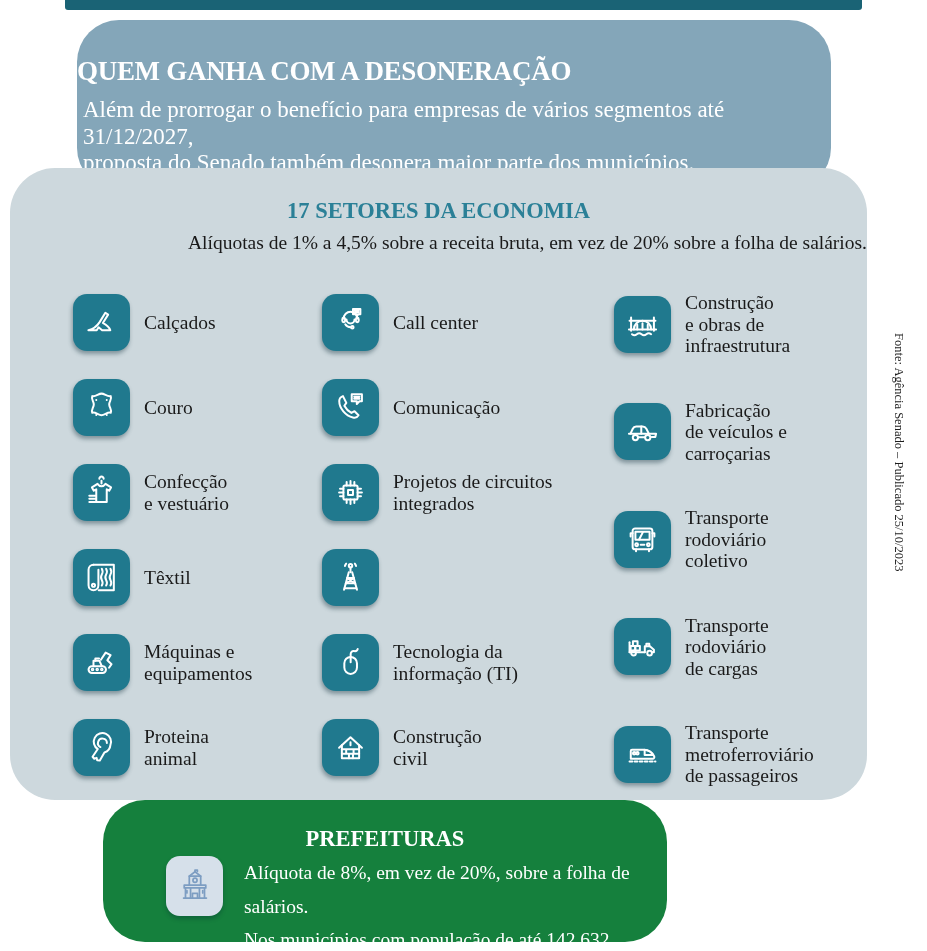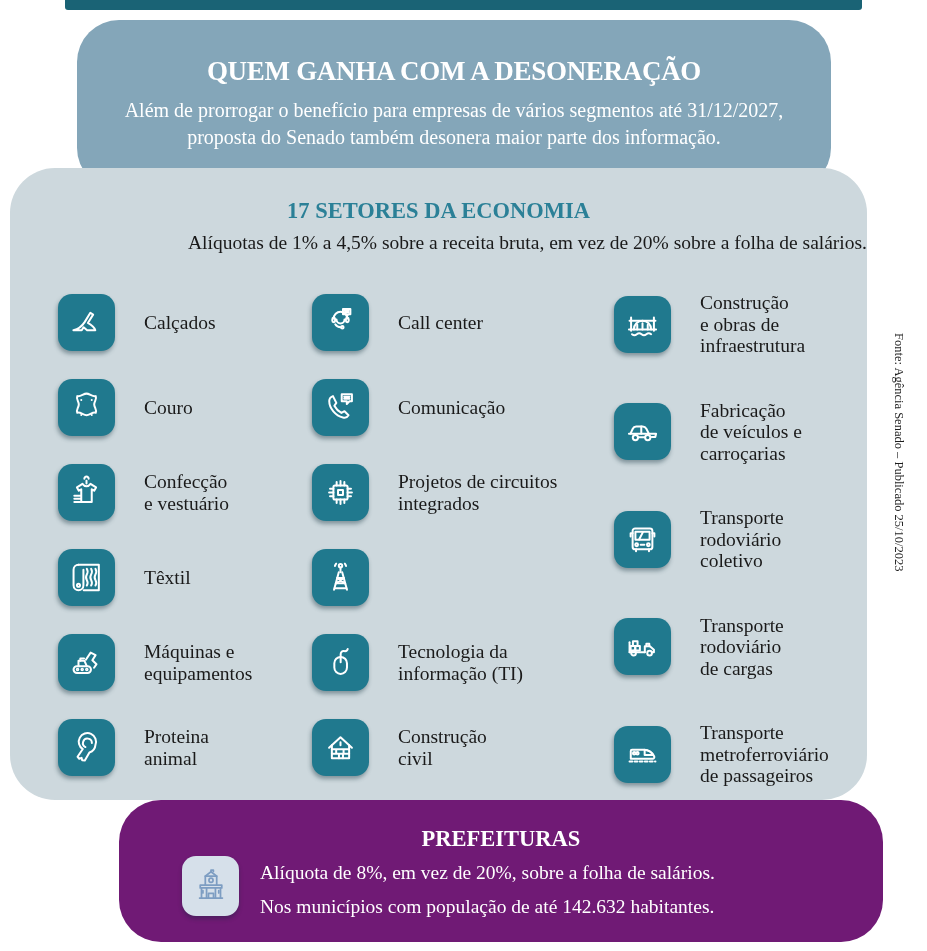--- a/index.html
+++ b/index.html
@@ -4,47 +4,47 @@
 <style>
   html,body{margin:0;padding:0;background:#fff;}
   body{width:927px;height:951px;position:relative;overflow:hidden;
        font-family:"Liberation Serif", serif;}
   .canvas{position:absolute;inset:0;}
 
   .top-bar{position:absolute;left:65px;top:0;width:797px;height:10px;
            background:#1a6375;border-radius:0 0 3px 3px;}
 
   .header-card{position:absolute;left:77px;top:20px;width:754px;height:170px;
-               background:#84a6b9;border-radius:42px;z-index:1;text-align:center;color:#fff;}
+               background:#84a6b9;border-radius:42px;z-index:1;text-align:left;color:#fff;}
   .header-card h1{margin:0;padding-top:36px;font-size:27px;font-weight:bold;letter-spacing:-.3px;}
-  .header-sub{margin:10px 12px 0;font-size:20px;line-height:26.5px;font-weight:normal;}
+  .header-sub{margin:10px 6px 0;font-size:23px;line-height:26.5px;font-weight:normal;}
   .header-sub + .header-sub{margin-top:0;}
 
   .main-card{position:absolute;left:10px;top:168px;width:857px;height:632px;
              background:#cdd8dd;border-radius:45px;z-index:2;}
   .main-card h2{margin:0;padding-top:30px;text-align:center;font-size:22.5px;
                 font-weight:bold;color:#2b8097;}
   .sectors-sub{margin:8px 0 0;text-align:right;font-size:19.5px;color:#1a1a1a;}
 
   .col{position:absolute;display:flex;flex-direction:column;}
-  .col1{left:48px;top:126px;width:252px;}
-  .col2{left:302px;top:126px;width:278px;}
+  .col1{left:63px;top:126px;width:252px;}
+  .col2{left:312px;top:126px;width:278px;}
   .col3{left:604px;top:124px;width:250px;}
   .col1 .sector-item,.col2 .sector-item{margin-bottom:28px;}
   .col3 .sector-item{margin-bottom:43px;}
 
-  .sector-item{display:flex;align-items:center;min-height:57px;gap:15px;}
+  .sector-item{display:flex;align-items:center;min-height:57px;}
   .tile{flex:0 0 57px;width:57px;height:57px;border-radius:14px;background:#20798e;
         color:#fff;display:flex;align-items:center;justify-content:center;
         box-shadow:-1px 3px 4px rgba(35,65,75,.45);}
   .sector-label{margin-left:14px;font-size:19.5px;line-height:21.5px;color:#1a1a1a;
                 white-space:pre-line;}
 
-  .pref-card{position:absolute;left:119px;top:800px;width:764px;height:142px;
-             background:#701a75;border-radius:42px;z-index:1;color:#fff;}
+  .pref-card{position:absolute;left:103px;top:800px;width:564px;height:142px;
+             background:#15803d;border-radius:42px;z-index:1;color:#fff;}
   .pref-card h2{margin:0;padding-top:26px;text-align:center;font-size:22.5px;font-weight:bold;}
   .pref-row{display:flex;align-items:flex-start;margin:4px 0 0 63px;}
   .pref-tile{flex:0 0 57px;width:57px;height:60px;border-radius:14px;background:#d6e0ea;
              color:#7d9dc2;display:flex;align-items:center;justify-content:center;
              box-shadow:0 3px 4px rgba(0,40,50,.3);}
   .pref-lines{margin-left:21px;}
   .pref-lines p{margin:0;font-size:19.5px;line-height:33.5px;}
 
   .source{position:absolute;left:891px;top:333px;writing-mode:vertical-rl;
           font-size:12.5px;color:#1d1d1d;white-space:nowrap;}
@@ -52,21 +52,21 @@
 </head>
 <body>
 
 <div class="canvas">
 
   <div class="top-bar"></div>
 
   <section class="header-card">
     <h1>QUEM GANHA COM A DESONERAÇÃO</h1>
     <p class="header-sub">Além de prorrogar o benefício para empresas de vários segmentos até 31/12/2027,</p>
-    <p class="header-sub">proposta do Senado também desonera maior parte dos informação.</p>
+    <p class="header-sub">proposta do Senado também desonera maior parte dos municípios.</p>
   </section>
 
   <section class="main-card">
     <h2>17 SETORES DA ECONOMIA</h2>
     <p class="sectors-sub">Alíquotas de 1% a 4,5% sobre a receita bruta, em vez de 20% sobre a folha de salários.</p>
     <div class="col col1">
         <div class="sector-item">
           <span class="tile">
             <svg width="37" height="37" viewBox="0 0 24 24" fill="none" stroke="currentColor" stroke-width="1.3" stroke-linecap="round" stroke-linejoin="round">
               <path d="M3.5 17c3-.6 5.6-2.6 7.4-5.4l3.6-5.9 1.8 1.2-3.4 5.4c2.3 1.4 4.3 2.7 4.8 4.7h-5.3l-2.3-1.9-1.2 1.9z"></path>

